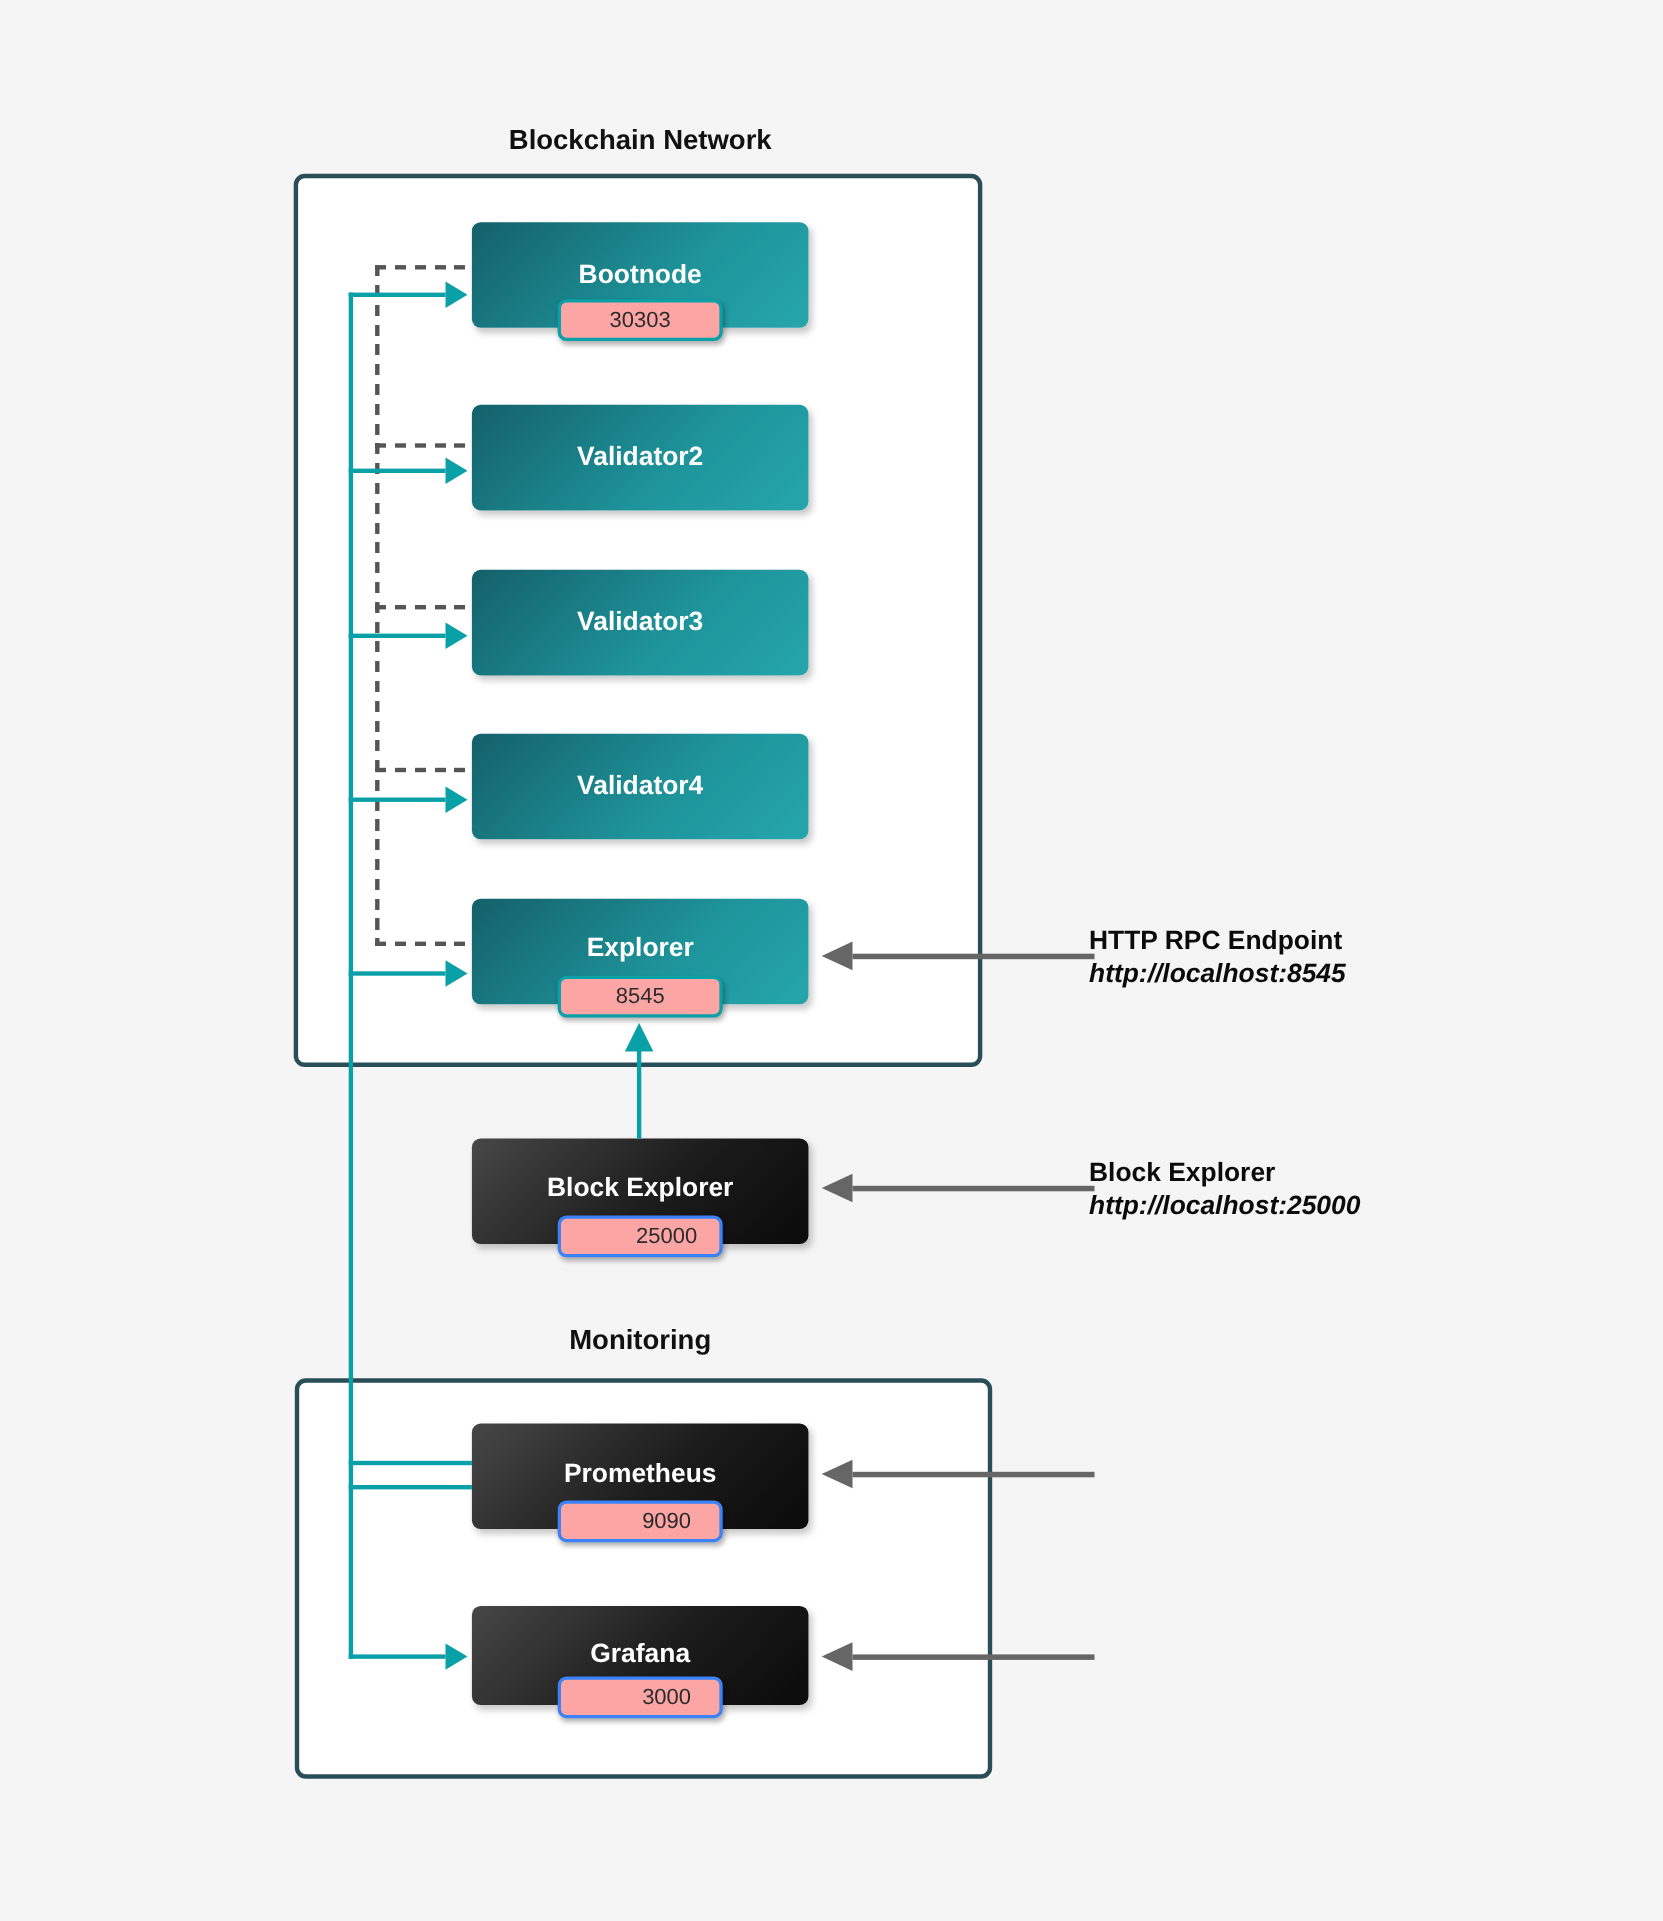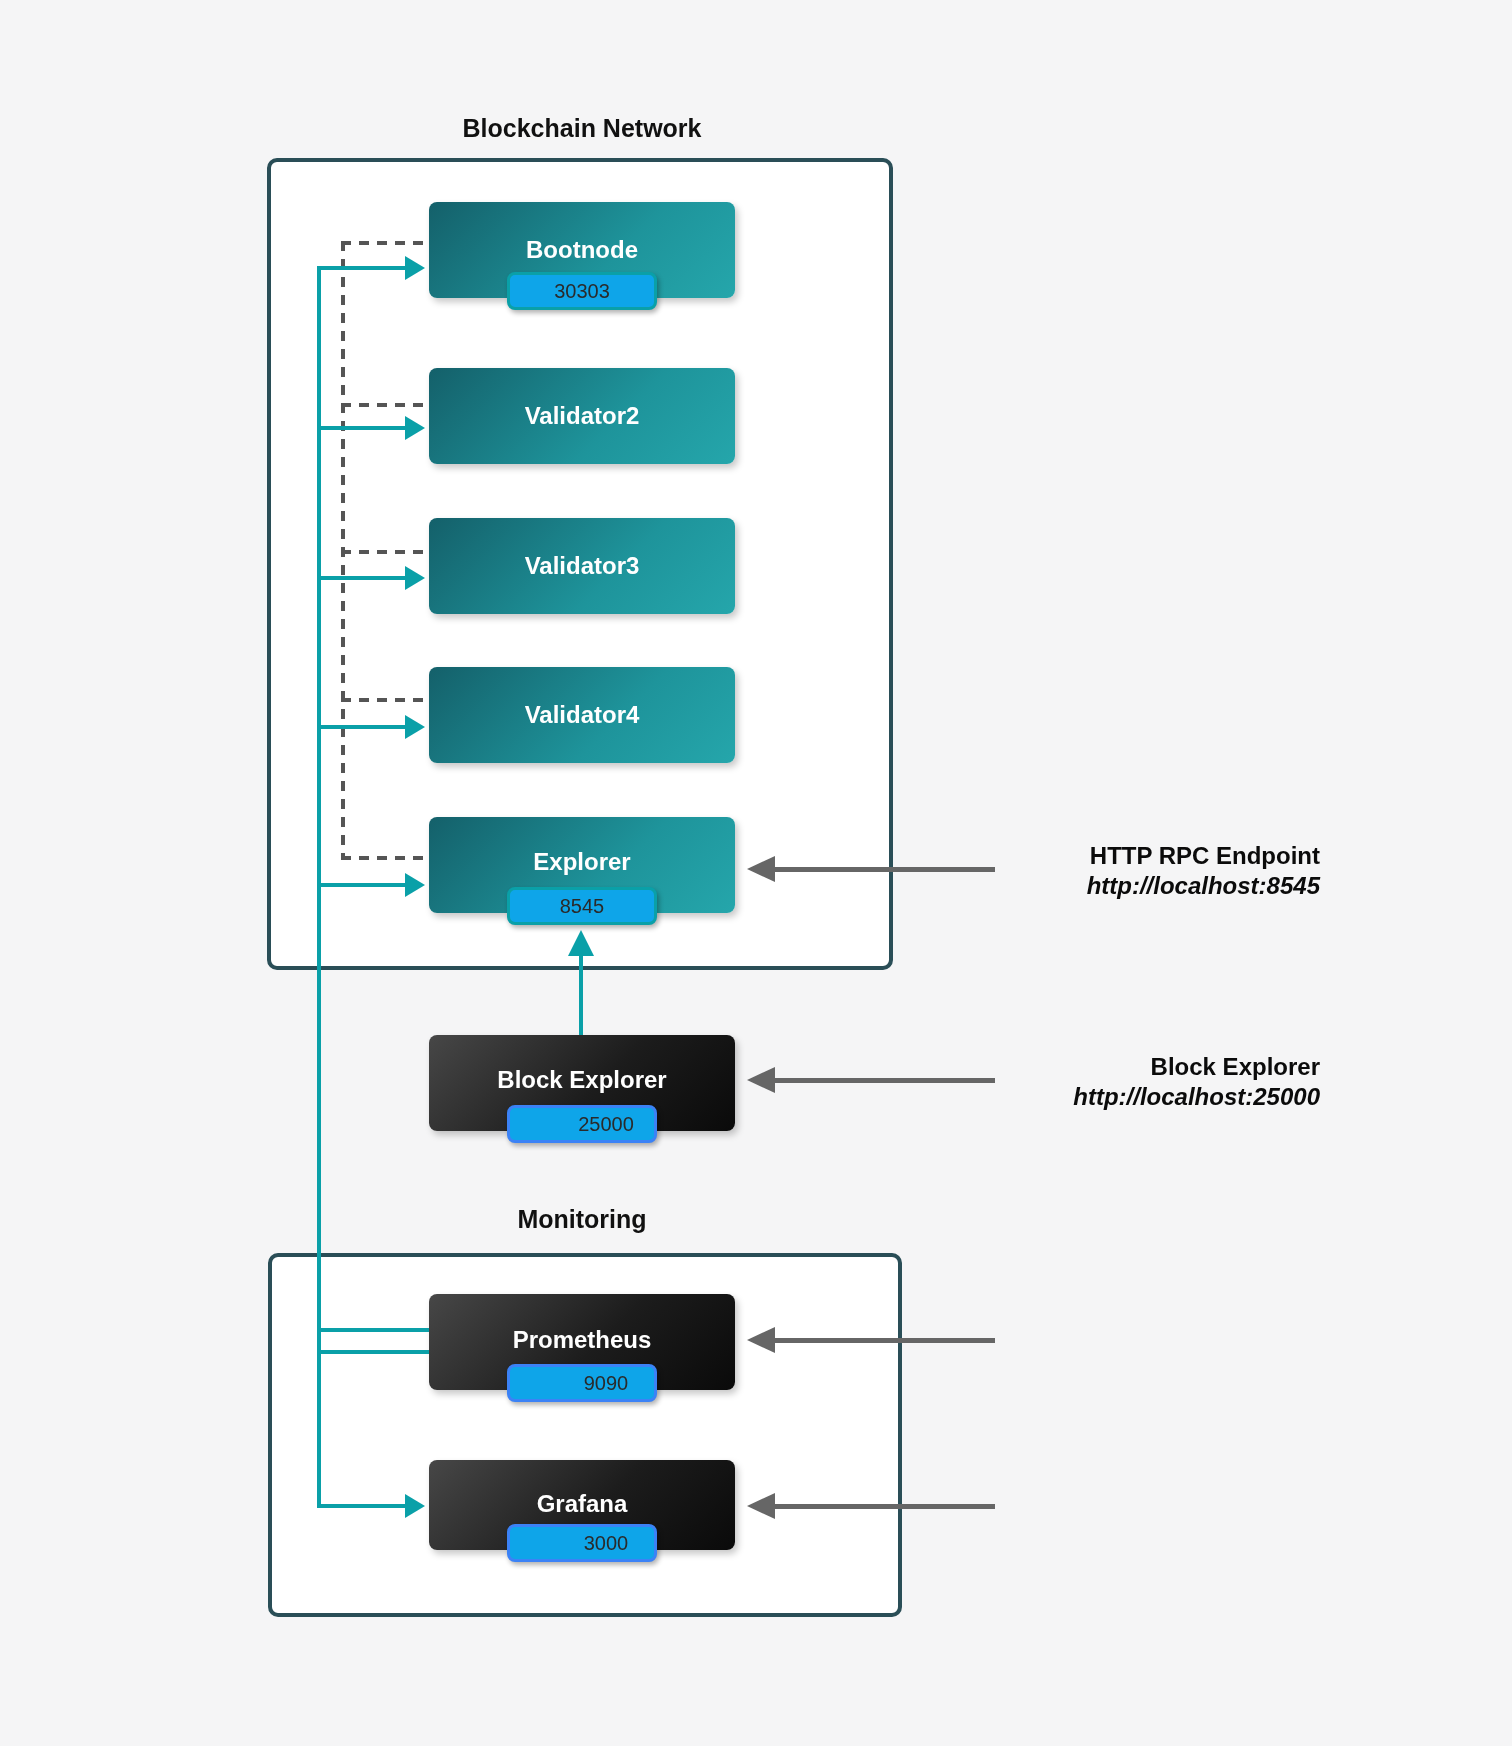--- a/index.html
+++ b/index.html
@@ -20,21 +20,21 @@
     position:absolute;left:429px;width:306px;border-radius:8px;z-index:2;
     box-shadow:3px 4px 7px rgba(0,0,0,0.22);
   }
   .node.teal{background:linear-gradient(135deg,#14606a 0%,#1e949b 60%,#25a6ab 100%);}
   .node.dark{background:linear-gradient(135deg,#474747 0%,#1c1c1c 55%,#0a0a0a 100%);}
   .node-label{
     position:absolute;transform:translate(-50%,-50%);
     font-size:24px;font-weight:bold;color:#ffffff;white-space:nowrap;z-index:3;
   }
   .port-badge{
-    position:absolute;left:507px;width:150px;height:38px;background:#0ea5e9;
+    position:absolute;left:507px;width:150px;height:38px;background:#fca5a5;
     border-radius:8px;box-sizing:border-box;z-index:4;
     display:flex;align-items:center;justify-content:center;
     font-size:20px;color:#2a2a2a;box-shadow:2px 3px 5px rgba(0,0,0,0.3);
   }
   .port-badge.teal-border{border:3px solid #0aa0a8;}
   .port-badge.dark-border{border:3px solid #3b82f6;padding-left:48px;}
   .hidden-clipped-label{
     position:absolute;transform:translate(-50%,-50%);
     font-size:23px;font-weight:bold;color:#ffffff;white-space:nowrap;z-index:3;
   }
@@ -54,21 +54,21 @@
   .teal-arrowhead-up{
     position:absolute;width:0;height:0;z-index:5;
     border-bottom:26px solid #0aa0a8;border-left:13px solid transparent;border-right:13px solid transparent;
   }
   .grayline{position:absolute;background:#666;height:5px;z-index:5;}
   .gray-arrowhead-left{
     position:absolute;width:0;height:0;z-index:5;
     border-right:28px solid #666;border-top:13px solid transparent;border-bottom:13px solid transparent;
   }
   .annotation{
-    position:absolute;left:990px;width:330px;text-align:right;z-index:2;color:#0b0b0b;
+    position:absolute;left:990px;width:330px;text-align:left;z-index:2;color:#0b0b0b;
   }
   .annotation .ann-title{font-size:24px;font-weight:bold;line-height:30px;}
   .annotation .ann-url{font-size:24px;font-weight:bold;font-style:italic;line-height:30px;}
 </style>
 </head>
 <body>
 
 <div id="canvas">
 
   <div class="container" style="left:267px;top:158px;width:626px;height:812px;"></div>

